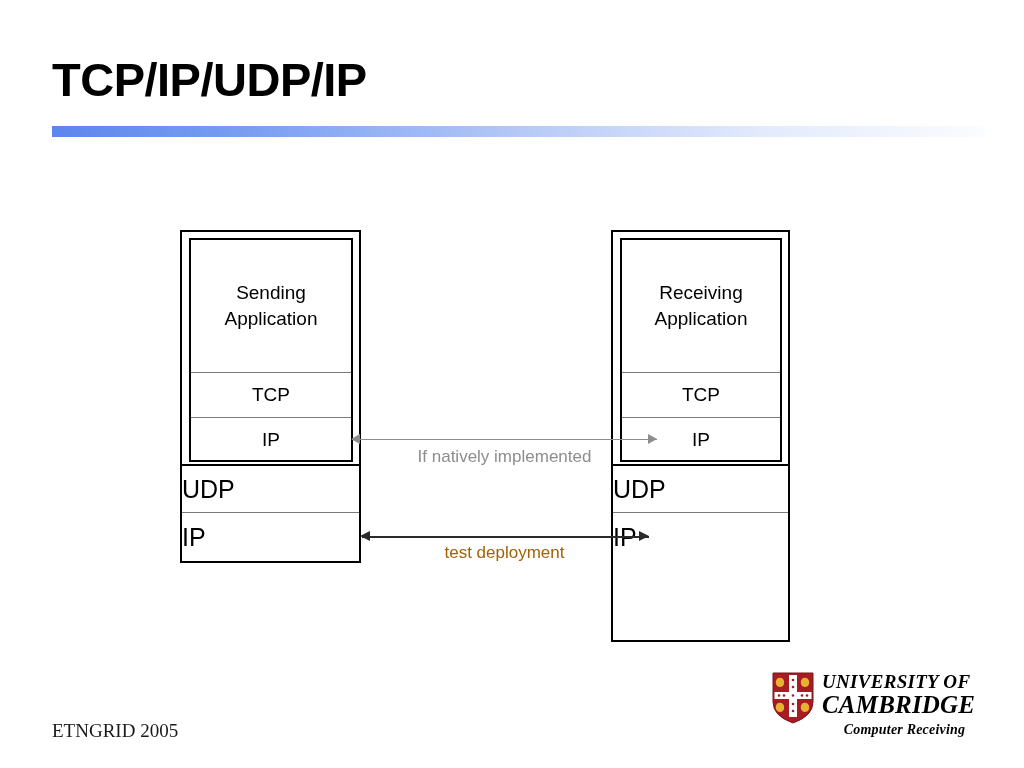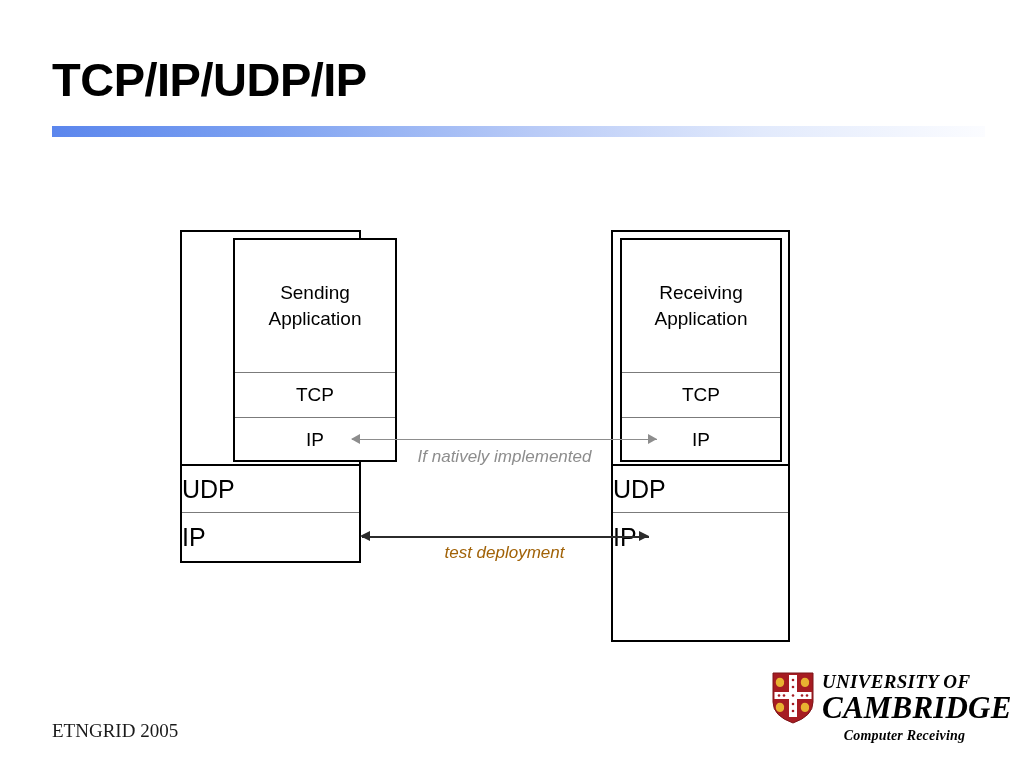--- a/index.html
+++ b/index.html
@@ -54,21 +54,21 @@
   }
   #left-stack  { left: 180px; top: 230px; width: 181px; height: 333px; }
   #right-stack { left: 611px; top: 230px; width: 179px; height: 412px; }
 
   .stack-inner {
     position: absolute;
     box-sizing: border-box;
     border: 2px solid #000000;
     background: #ffffff;
   }
-  #left-inner  { left: 7px;  top: 6px; width: 164px; height: 224px; margin-left: 44px; }
+  #left-inner  { left: 7px;  top: 6px; width: 164px; height: 224px; }
   #right-inner { left: 7px;  top: 6px; width: 162px; height: 224px; }
 
   .inner-row {
     box-sizing: border-box;
     display: flex;
     align-items: center;
     justify-content: center;
     text-align: center;
     font-size: 19px;
     line-height: 1.35;
@@ -104,21 +104,20 @@
   }
   .arrow-head {
     position: absolute;
     width: 0;
     height: 0;
     border-top: 5.5px solid transparent;
     border-bottom: 5.5px solid transparent;
   }
   .conn-label {
     position: absolute;
-    font-style: italic;
     font-size: 17px;
     text-align: center;
     white-space: nowrap;
   }
 
   
   #conn-native .conn-line  { border-top-color: #8d8d8d; }
   #conn-native .arrow-left  { border-right: 9px solid #8d8d8d; }
   #conn-native .arrow-right { border-left: 9px solid #8d8d8d; }
   #conn-native .conn-label  { color: #8d8d8d; }
@@ -163,21 +162,21 @@
     font-family: "Liberation Serif", serif;
     color: #000000;
   }
   .logo-line1 {
     font-size: 19px;
     font-weight: bold;
     letter-spacing: 0.3px;
     line-height: 1.06;
   }
   .logo-line2 {
-    font-size: 31px;
+    font-size: 25px;
     font-weight: bold;
     letter-spacing: 0.2px;
     line-height: 1.04;
   }
   .logo-line3 {
     font-size: 14px;
     font-weight: bold;
     letter-spacing: 0.2px;
     margin-top: 4px;
     text-align: center;

